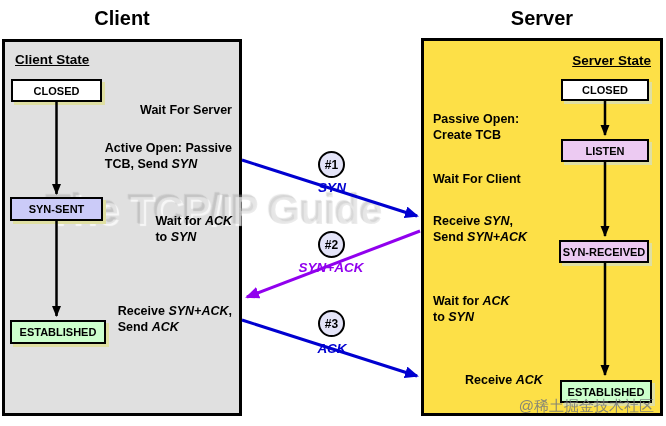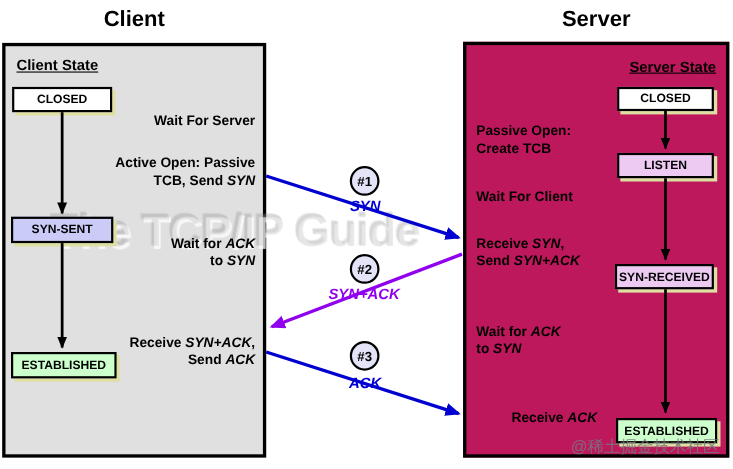--- a/index.html
+++ b/index.html
@@ -30,21 +30,21 @@
   }
   .state-box{
     position:absolute;z-index:2;box-sizing:border-box;border:2px solid #000;
     box-shadow:3px 3px 0 #dfdfa2;display:flex;align-items:center;justify-content:center;
     font-size:11px;font-weight:bold;white-space:nowrap;
   }
   .anno{
     position:absolute;z-index:2;font-size:12.5px;font-weight:bold;line-height:15.5px;
     white-space:nowrap;
   }
-  .anno.right{text-align:right;}
+  .anno.right{}
   .arrows{position:absolute;left:0;top:0;z-index:3;pointer-events:none;}
   .msg-circle{
     position:absolute;z-index:4;width:27px;height:27px;border:2px solid #000;border-radius:50%;
     box-sizing:border-box;display:flex;align-items:center;justify-content:center;
     font-size:12px;font-weight:bold;background:#e4e4f8;
   }
   .msg-label{
     position:absolute;z-index:4;font-size:13.5px;font-weight:bold;font-style:italic;
     transform:translateX(-50%);white-space:nowrap;
   }
@@ -67,21 +67,21 @@
     <div class="state-heading" style="left:10px;top:10px;">Client State</div>
     <div class="state-box" style="left: 6px; top: 37px; width: 91px; height: 23px; background: rgb(255, 255, 255);">CLOSED</div>
     <div class="state-box" style="left: 5px; top: 155px; width: 93px; height: 24px; background: rgb(203, 203, 248);">SYN-SENT</div>
     <div class="state-box" style="left: 5px; top: 278px; width: 96px; height: 24px; background: rgb(204, 255, 204);">ESTABLISHED</div>
     <div class="anno right" style="right:7px;top:61px;"><span>Wait For Server</span></div>
     <div class="anno right" style="right:7px;top:99px;"><span>Active Open: Passive</span><br><span>TCB, Send </span><span style="font-style: italic;">SYN</span></div>
     <div class="anno right" style="right:7px;top:172px;"><span>Wait for </span><span style="font-style: italic;">ACK</span><br><span>to </span><span style="font-style: italic;">SYN</span></div>
     <div class="anno right" style="right:7px;top:262px;"><span>Receive </span><span style="font-style: italic;">SYN+ACK</span><span>,</span><br><span>Send </span><span style="font-style: italic;">ACK</span></div>
   </div>
 
-  <div class="panel server-panel" style="background: #be185d;">
+  <div class="panel server-panel" style="background: #fde047;">
     <div class="state-heading" style="right:9px;top:12px;">Server State</div>
     <div class="state-box" style="left: 137px; top: 38px; width: 88px; height: 22px; background: rgb(255, 255, 255);">CLOSED</div>
     <div class="state-box" style="left: 135px; top: 199px; width: 90px; height: 23px; background: rgb(236, 202, 242);">SYN-RECEIVED</div>
     <div class="state-box" style="left: 137px; top: 98px; width: 88px; height: 23px; background: rgb(236, 202, 242);">LISTEN</div>
     <div class="state-box" style="left: 136px; top: 339px; width: 92px; height: 23px; background: rgb(204, 255, 204);">ESTABLISHED</div>
     <div class="anno" style="left:9px;top:71px;"><span>Passive Open:</span><br><span>Create TCB</span></div>
     <div class="anno" style="left:9px;top:173px;"><span>Receive </span><span style="font-style: italic;">SYN</span><span>,</span><br><span>Send </span><span style="font-style: italic;">SYN+ACK</span></div>
     <div class="anno" style="left:9px;top:131px;"><span>Wait For Client</span></div>
     <div class="anno" style="left:9px;top:253px;"><span>Wait for </span><span style="font-style: italic;">ACK</span><br><span>to </span><span style="font-style: italic;">SYN</span></div>
     <div class="anno" style="left:9px;top:332px;margin-left:32px;"><span>Receive </span><span style="font-style: italic;">ACK</span></div>

